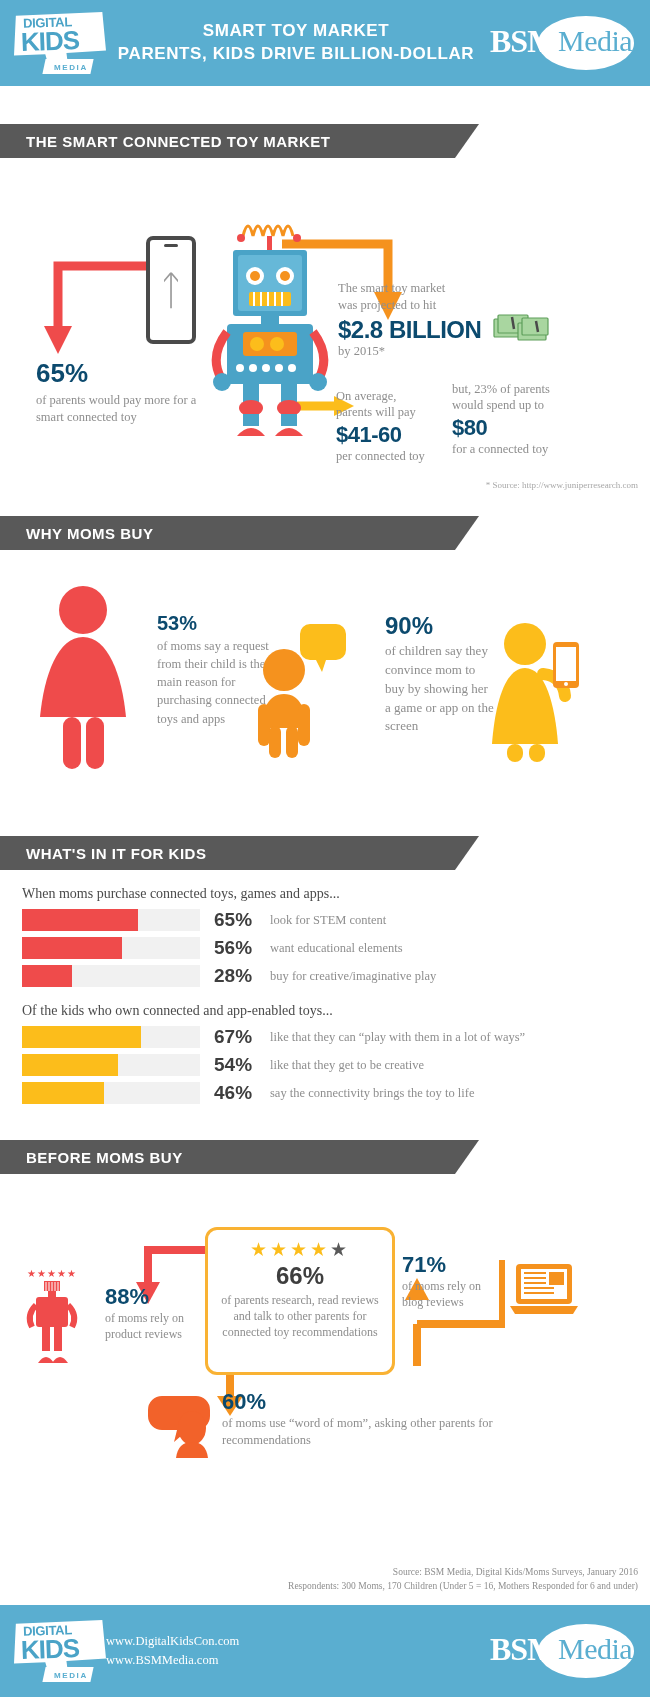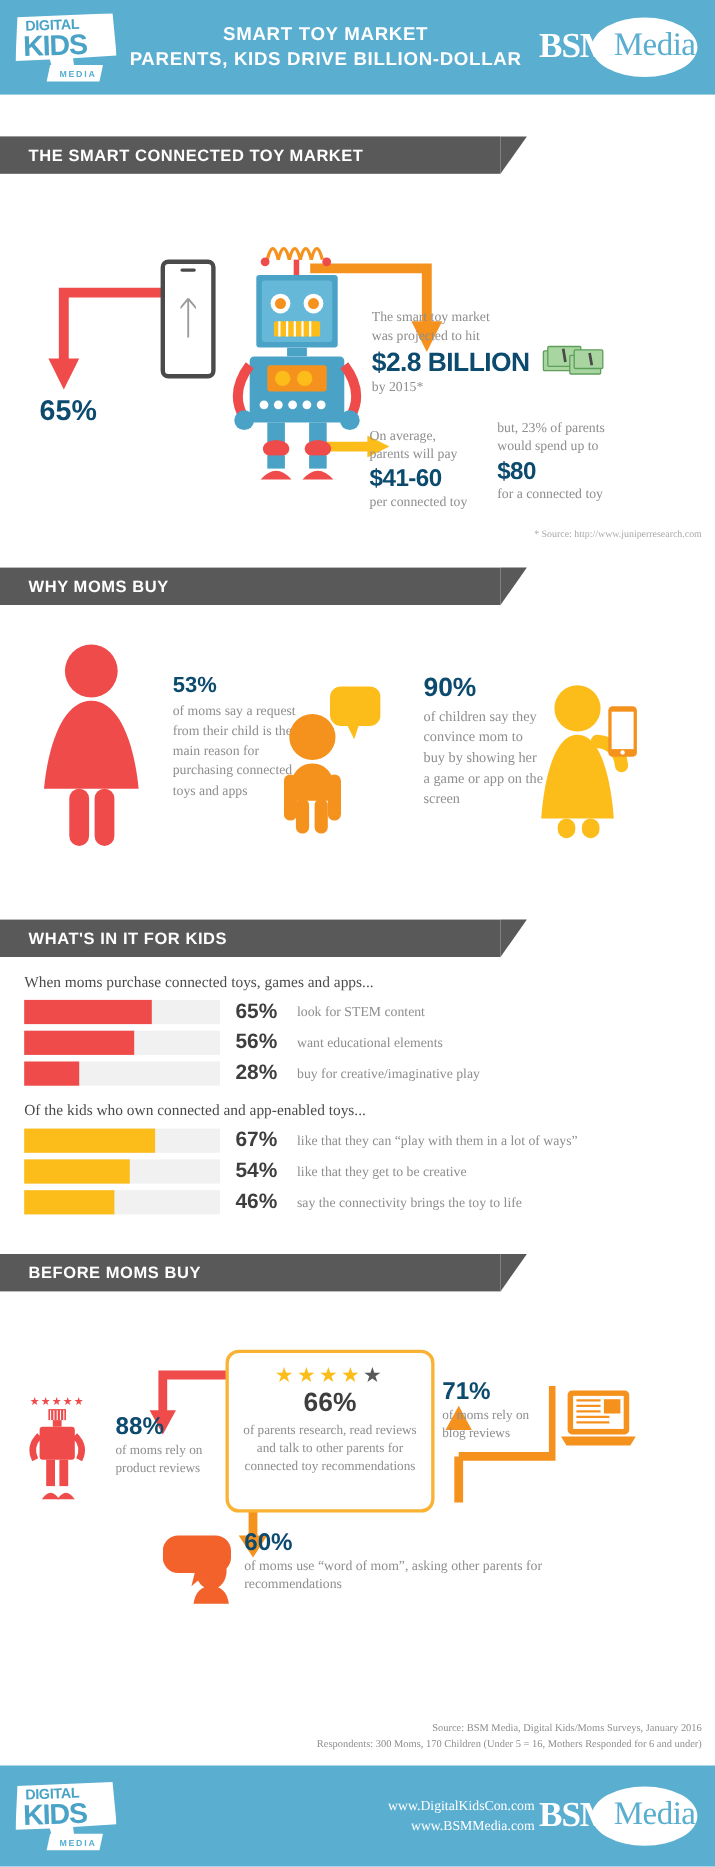--- a/index.html
+++ b/index.html
@@ -70,21 +70,21 @@
     position:absolute; left:4px; top:11px;
     font-family:"Liberation Serif", serif;
     font-size: 32px; color:#fff; font-weight:bold; letter-spacing:-1px;
   }
   .bsm-m {
     position:absolute; left:72px; top:12px;
     font-family:"Liberation Serif", serif;
     font-size: 30px; color:#5aaed0; letter-spacing:-0.5px;
   }
   .footer-links {
-    flex:1; text-align:right; color:#fff;
+    flex:1; text-align:left; color:#fff;
     font-family:"Liberation Serif", serif;
     font-size: 12.5px; line-height:1.55;
   }
 
   
   .sec-head {
     position: relative; height: 34px;
     background: #595959;
     width: 455px;
     display:flex; align-items:center;
@@ -288,20 +288,21 @@
       <ellipse cx="46" cy="200" rx="12" ry="8" fill="#ef4b4b"></ellipse>
       <ellipse cx="84" cy="200" rx="12" ry="8" fill="#ef4b4b"></ellipse>
       <rect x="38" y="206" width="16" height="12" fill="#4aa3c7"></rect>
       <rect x="76" y="206" width="16" height="12" fill="#4aa3c7"></rect>
       <path d="M32 228 q14 -16 28 0 z" fill="#ef4b4b"></path>
       <path d="M70 228 q14 -16 28 0 z" fill="#ef4b4b"></path>
     </svg>
 
     <div class="stat-65">
       <div class="pct big">65%</div>
+      <div class="muted sub">of parents would pay more for a smart connected toy</div>
     </div>
 
     <div class="market-txt">
       <div class="muted line">The smart toy market</div>
       <div class="muted line">was projected to hit</div>
       <div class="pct billion">$2.8 BILLION</div>
       <div class="muted by">by 2015*</div>
     </div>
 
     <svg class="money" viewBox="0 0 58 42">

